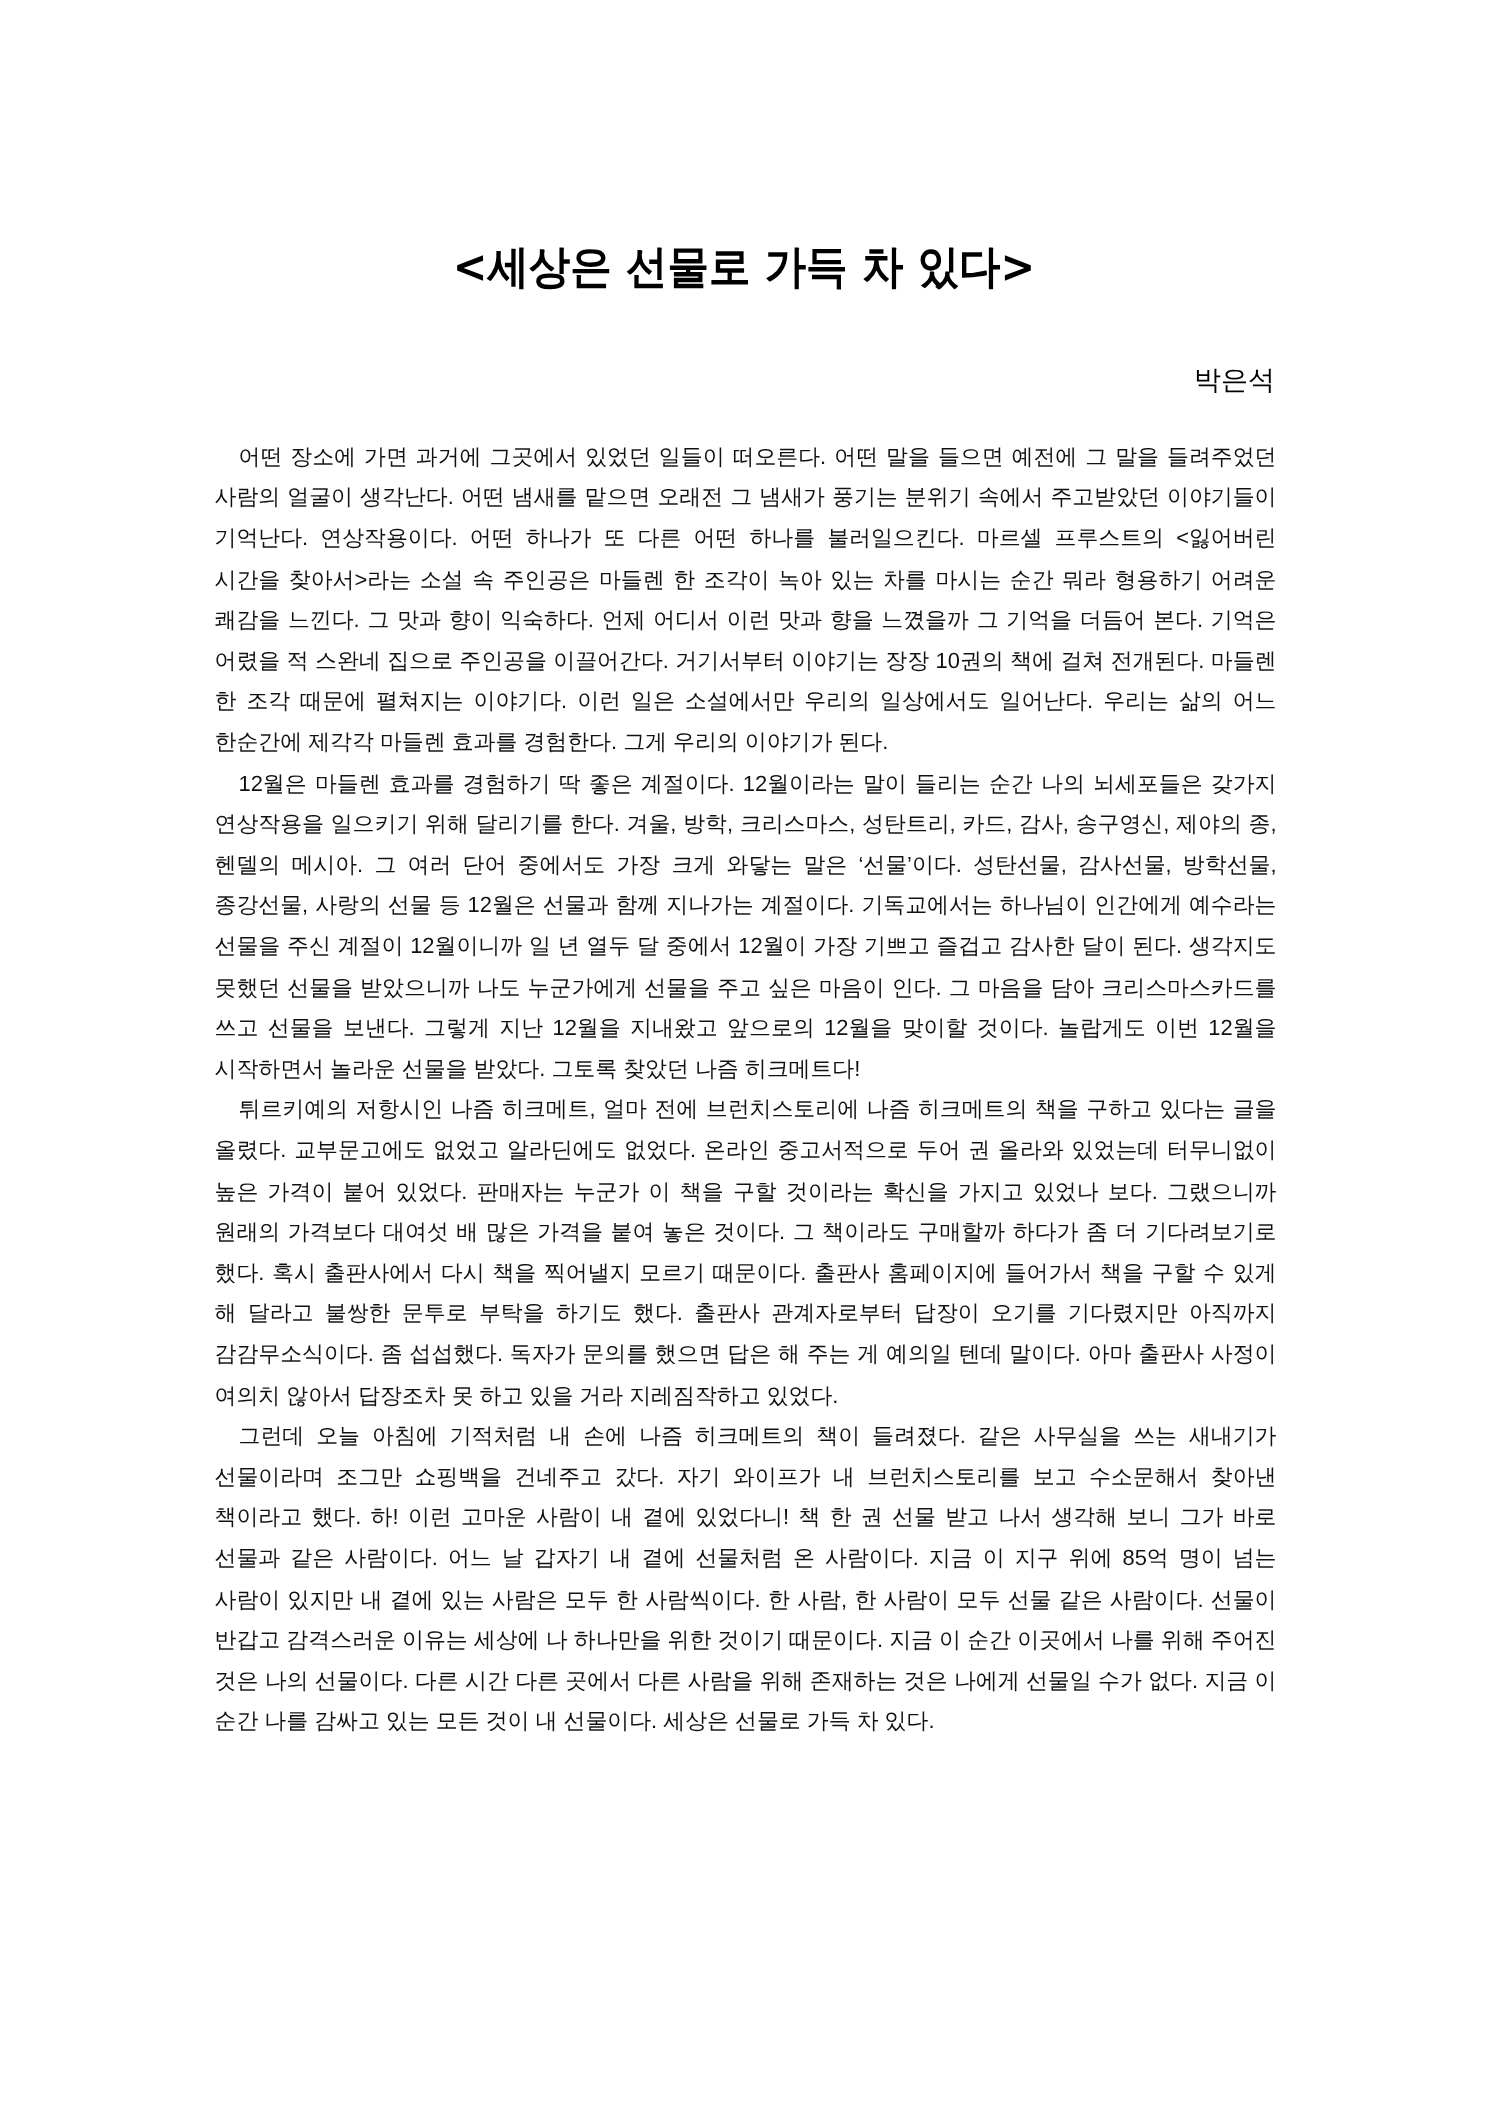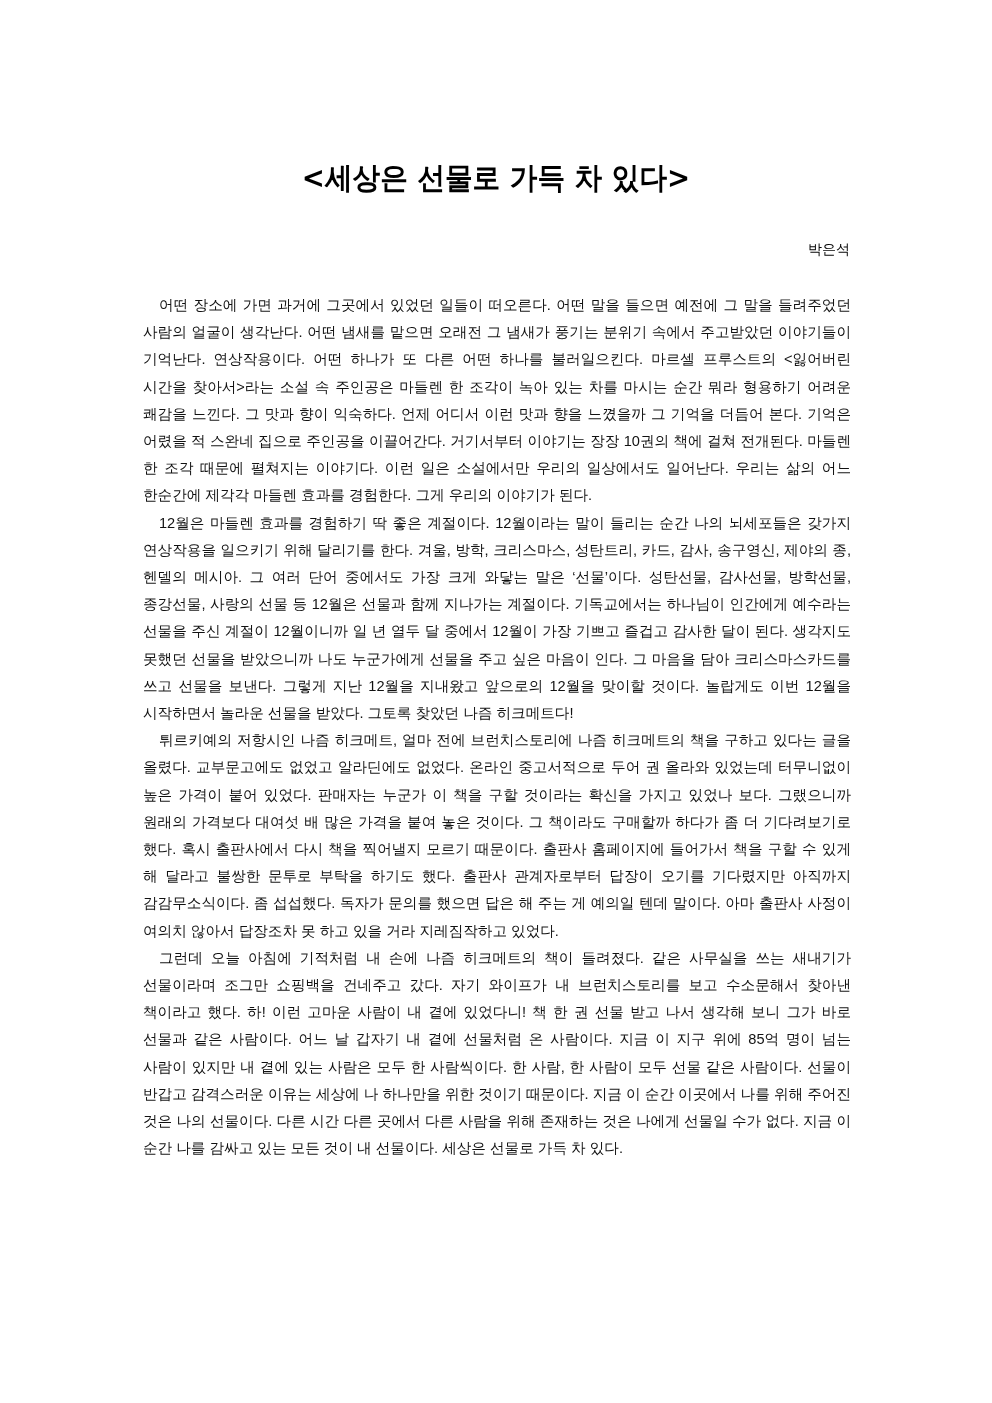--- a/index.html
+++ b/index.html
@@ -8,21 +8,21 @@
     position: absolute; left: 0; top: 0; width: 992px; height: 1020px; background: #fff;
   }
   .title {
     position: absolute; left: 0; width: 992px; top: 158px;
     text-align: center; font-family: "DejaVu Sans", sans-serif;
     font-weight: bold; font-size: 30px; color: #000; letter-spacing: 0px;
     transform: scaleX(0.92);
   }
   .author {
     position: absolute; right: 142px; top: 241px;
-    font-family: "DejaVu Sans", sans-serif; font-size: 14px; color: #000;
+    font-family: "DejaVu Sans", sans-serif; font-size: 18px; color: #000;
   }
   .body {
     position: absolute; left: 143px; top: 292px; width: 708px;
     font-family: Liberation Sans, sans-serif; font-size: 14.6px; color: #111;
     line-height: 27.2px; text-align: justify; word-break: keep-all;
   }
   .body p { margin: 0; text-indent: 16px; }
 </style>
 </head>
 <body>

